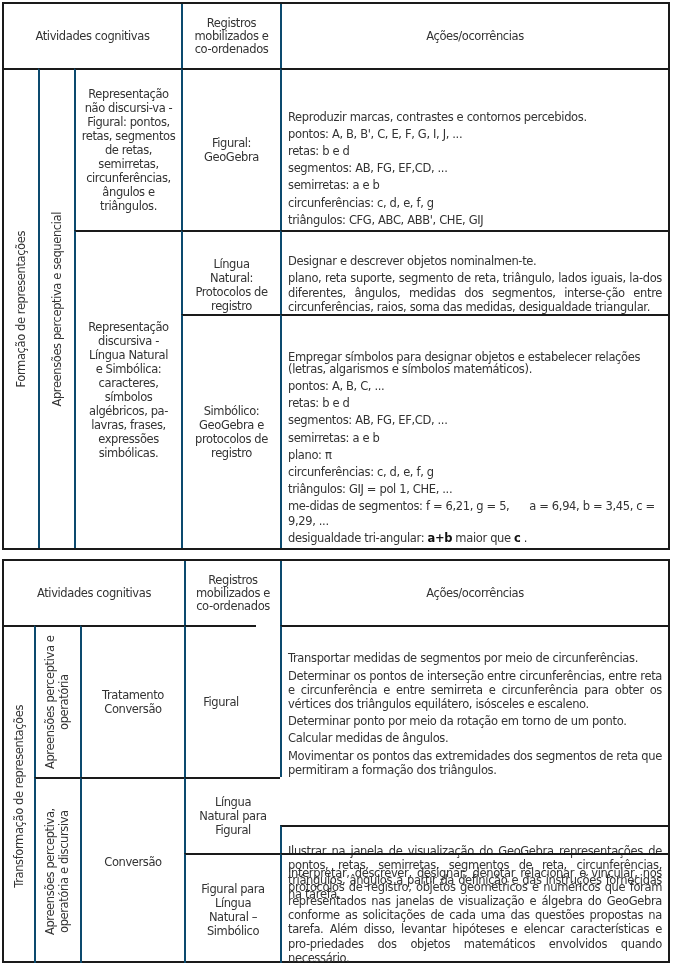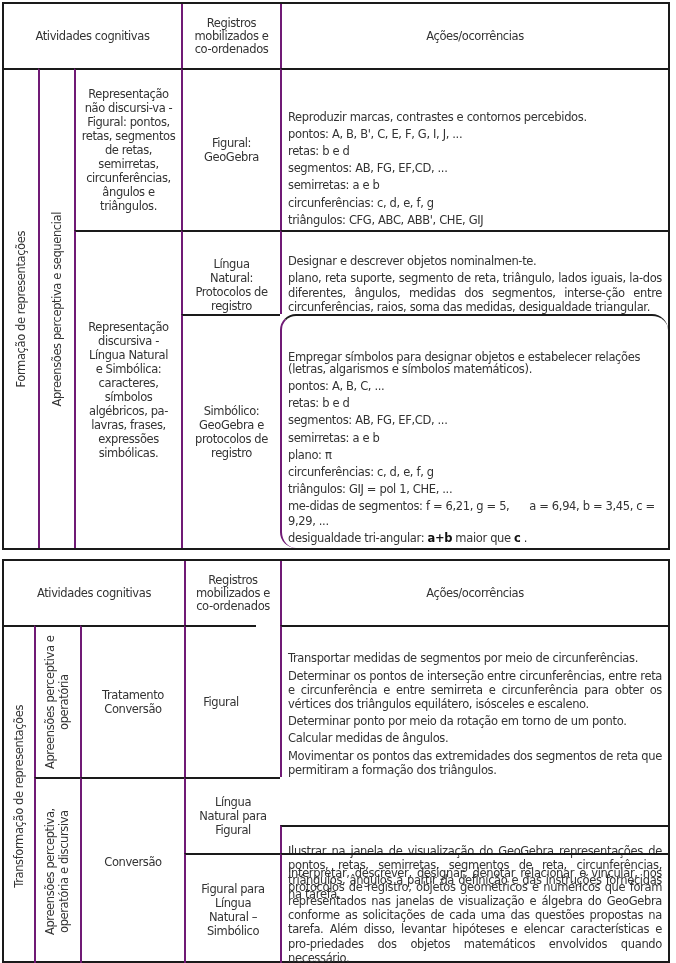--- a/index.html
+++ b/index.html
@@ -1,21 +1,21 @@
 <!DOCTYPE html>
 <html><head>
 <meta charset="utf-8">
 <style>
   html, body { margin: 0; padding: 0; background: #ffffff; }
   body { width: 676px; height: 963px; position: relative; overflow: hidden;
          font-family: "DejaVu Sans", sans-serif; color: #333333; }
   .tbl { position: absolute; left: 2px; border: 2px solid #1a1a1a; box-sizing: border-box; }
   .cell { position: absolute; box-sizing: border-box; display: flex; align-items: center; justify-content: center;
           text-align: center; font-size: 11.5px; line-height: 14px; letter-spacing: -0.4px; }
-  .bl { border-left: 2px solid #701a75; }
+  .bl { border-left: 2px solid #0c4a6e; }
   .bt { border-top: 2px solid #1a1a1a; }
   .hdr { font-size: 11.5px; line-height: 13px; }
   .vert { writing-mode: vertical-rl; transform: rotate(180deg); white-space: nowrap; }
   .acts { justify-content: flex-end; align-items: flex-start; text-align: left; padding: 5px 6px 0 6px;
           flex-direction: column; }
   .acts p { margin: 0 0 3px 0; font-size: 11.5px; line-height: 14.2px; letter-spacing: -0.35px; }
   .acts p.tight { margin-bottom: 0; }
   .just { text-align: justify; }
   b { color: #111; }
 </style>
@@ -49,21 +49,21 @@
 
   <div class="cell bt bl" style="left:70px; top:226px; width:107px; height:318px; padding:0 16px;">Representação discursiva - Língua Natural e Simbólica: caracteres, símbolos algébricos, pa-lavras, frases, expressões simbólicas.</div>
 
   <div class="cell bt bl" style="left:177px; top:226px; width:99px; height:108px; padding:0 12px;">Língua Natural: Protocolos de registro</div>
   <div class="cell bt bl acts" style="left:276px; top:226px; width:388px; height:84px;">
     <p>Designar e descrever objetos nominalmen-te.</p>
     <p class="just tight">plano, reta suporte, segmento de reta, triângulo, lados iguais, la-dos diferentes, ângulos, medidas dos segmentos, interse-ção entre circunferências, raios, soma das medidas, desigualdade triangular.</p>
   </div>
 
   <div class="cell bt bl" style="left:177px; top:310px; width:99px; height:234px; padding:8px 10px;">Simbólico: GeoGebra e protocolos de registro</div>
-  <div class="cell bt bl acts" style="left:276px; top:310px; width:388px; height:234px;border-radius:16px;">
+  <div class="cell bt bl acts" style="left:276px; top:310px; width:388px; height:234px;">
     <p style="line-height:12.5px;">Empregar símbolos para designar objetos e estabelecer relações (letras, algarismos e símbolos matemáticos).</p>
     <p>pontos: A, B, C, ...</p>
     <p>retas: b e d</p>
     <p>segmentos: AB, FG, EF,CD, ...</p>
     <p>semirretas: a e b</p>
     <p>plano: π</p>
     <p>circunferências: c, d, e, f, g</p>
     <p>triângulos: GIJ = pol 1, CHE, ...</p>
     <p style="white-space:pre-wrap;">me-didas de segmentos: f = 6,21, g = 5,      a = 6,94, b = 3,45, c = 9,29, ...</p>
     <p>

